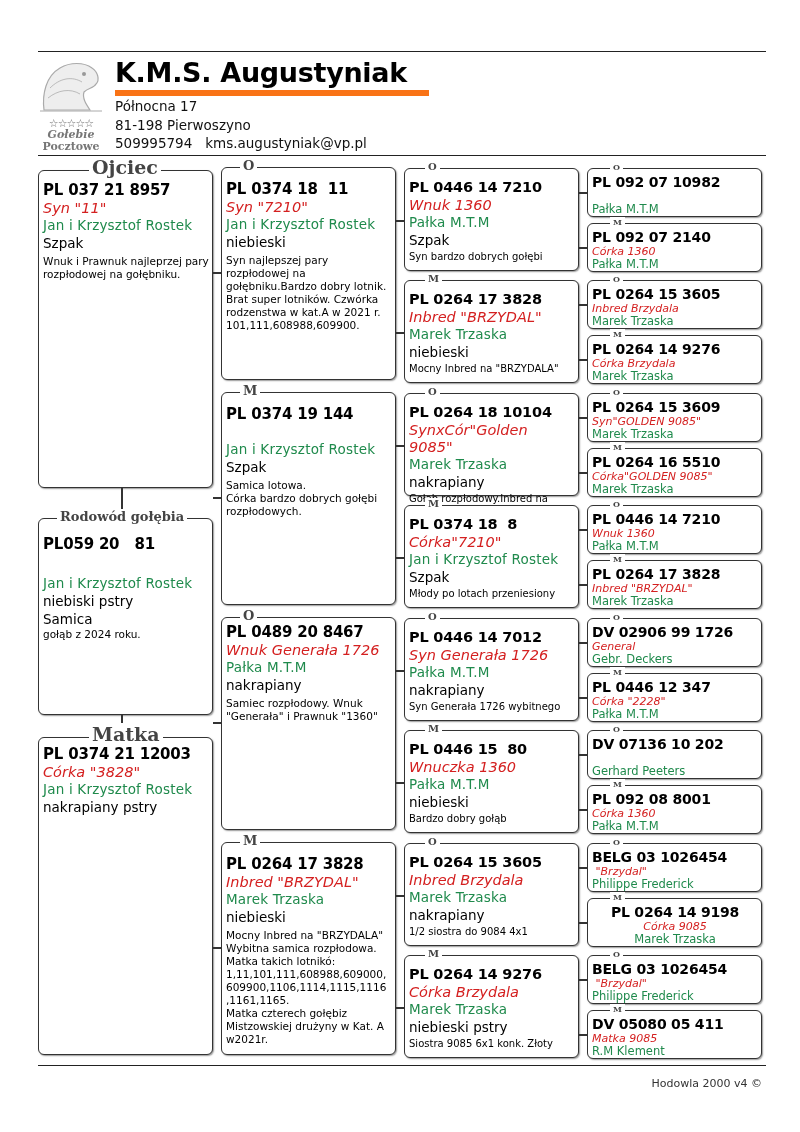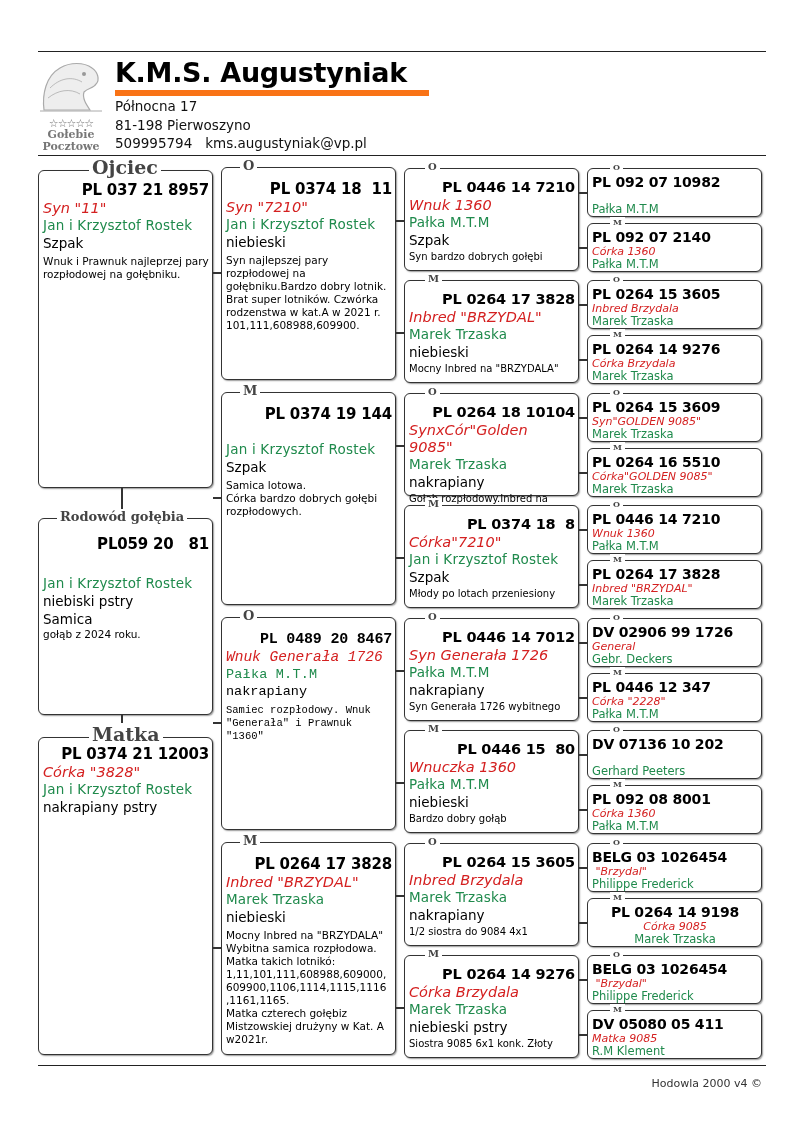--- a/index.html
+++ b/index.html
@@ -8,21 +8,21 @@
   .logo { position:absolute; left:36px; top:58px; width:70px; height:90px; }
   .title { position:absolute; left:115px; top:56px; font-size:27px; font-weight:bold; font-family:"DejaVu Sans", sans-serif; border-bottom:6px solid #f97316; padding-right:22px; line-height:34px; letter-spacing:-0.3px; }
   .addr { position:absolute; left:115px; font-size:13.5px; line-height:19px; color:#111; }
   .box { position:absolute; border:1.5px solid #333; border-radius:6px; background:#fff; box-shadow:1px 1px 1.5px #999; box-sizing:border-box; }
   .lbl { position:absolute; top:-10px; background:#fff; font-family:"DejaVu Serif", serif; font-weight:bold; color:#444; padding:0 3px; line-height:16px; }
   .lbl.big { font-size:19px; top:-15px; line-height:22px; }
   .lbl.med { font-size:13px; top:-10px; }
   .lbl.sm { font-size:10px; top:-8px; line-height:12px; }
   .lbl.xs { font-size:8px; top:-7px; line-height:10px; }
   .in { position:absolute; left:4px; top:10px; right:3px; }
-  .ring-big { font-weight:bold; font-size:15px; line-height:19px; letter-spacing:-0.2px;text-align:right; }
+  .ring-big { font-weight:bold; font-size:15px; line-height:19px; letter-spacing:-0.2px; }
   .nm-big { color:#d42020; font-style:italic; font-size:14.5px; line-height:17px; }
   .br-big { color:#1f8a4c; font-size:13.5px; line-height:17px; letter-spacing:0.2px; }
   .col-big { font-size:13.5px; line-height:18px; }
   .desc { font-size:10.5px; line-height:13px; margin-top:3px; }
   .ring-sm { font-weight:bold; font-size:14px; line-height:17px; letter-spacing:-0.2px; }
   .nm-sm { color:#d42020; font-style:italic; font-size:11px; line-height:12px; min-height:12px; }
   .br-sm { color:#1f8a4c; font-size:11.5px; line-height:13px; }
   .conn { position:absolute; background:#333; }
   .footer { position:absolute; right:38px; top:1077px; font-size:11px; color:#333; }
 </style>
@@ -33,21 +33,21 @@
 
 <div class="logo">
   <svg width="70" height="56" viewBox="0 0 70 56">
     <path d="M8 52 C6 36 10 18 24 10 C34 4 48 4 56 10 C62 14 64 22 60 26 C58 30 52 30 48 34 C46 40 50 46 54 52 Z" fill="#eee" stroke="#aaa" stroke-width="1.2"></path>
     <path d="M14 30 C24 20 36 18 46 24" fill="none" stroke="#bbb" stroke-width="1"></path>
     <path d="M12 40 C22 32 34 30 44 36" fill="none" stroke="#bbb" stroke-width="1"></path>
     <circle cx="48" cy="16" r="2" fill="#999"></circle>
     <line x1="4" y1="53" x2="66" y2="53" stroke="#aaa" stroke-width="1"></line>
   </svg>
   <div style="font-size:11px;color:#777;text-align:center;line-height:11px;letter-spacing:-1px;">☆☆☆☆☆</div>
-  <div style="font-family:'DejaVu Serif',serif;font-weight:bold;font-size:11px;color:#777;text-align:center;line-height:12px;">Gołebie</div>
+  <div style="font-family:'DejaVu Serif',serif;font-weight:bold;font-size:11px;color:#777;text-align:center;line-height:12px;font-style:italic;">Gołebie</div>
   <div style="font-family:'DejaVu Serif',serif;font-weight:bold;font-size:11px;color:#777;text-align:center;line-height:12px;">Pocztowe</div>
 </div>
 
 <div class="title">K.M.S. Augustyniak</div>
 <div class="addr" style="top:97px;">Północna 17</div>
 <div class="addr" style="top:116px;">81-198 Pierwoszyno</div>
 <div class="addr" style="top:134px;">
   <span>509995794</span>&nbsp;&nbsp;&nbsp;<span>kms.augustyniak@vp.pl</span>
 </div>
 
@@ -102,21 +102,21 @@
         <div class="ring-big" style="white-space:pre;">PL 0374 19 144</div>
         <div class="nm-big" style="min-height:17px;"></div>
         <div class="br-big">Jan i Krzysztof Rostek</div>
         <div class="col-big">Szpak</div>
         <div class="desc" style="white-space:pre-line;">Samica lotowa.
 Córka bardzo dobrych gołębi rozpłodowych.</div>
       </div>
     </div>
     <div class="box" style="left: 221px; top: 617px; width: 175px; height: 213px;">
       <div class="lbl med" style="left: 18px;">O</div>
-      <div class="in" style="top: 12px; font-family: Liberation Mono, monospace;">
+      <div class="in" style="top: 5px;">
         <div class="ring-big" style="white-space:pre;">PL 0489 20 8467</div>
         <div class="nm-big" style="min-height:17px;">Wnuk Generała 1726</div>
         <div class="br-big">Pałka M.T.M</div>
         <div class="col-big">nakrapiany</div>
         <div class="desc" style="white-space:pre-line;">Samiec rozpłodowy. Wnuk "Generała" i Prawnuk "1360"</div>
       </div>
     </div>
     <div class="box" style="left: 221px; top: 842px; width: 175px; height: 213px;">
       <div class="lbl med" style="left: 18px;">M</div>
       <div class="in" style="top: 12px;">

